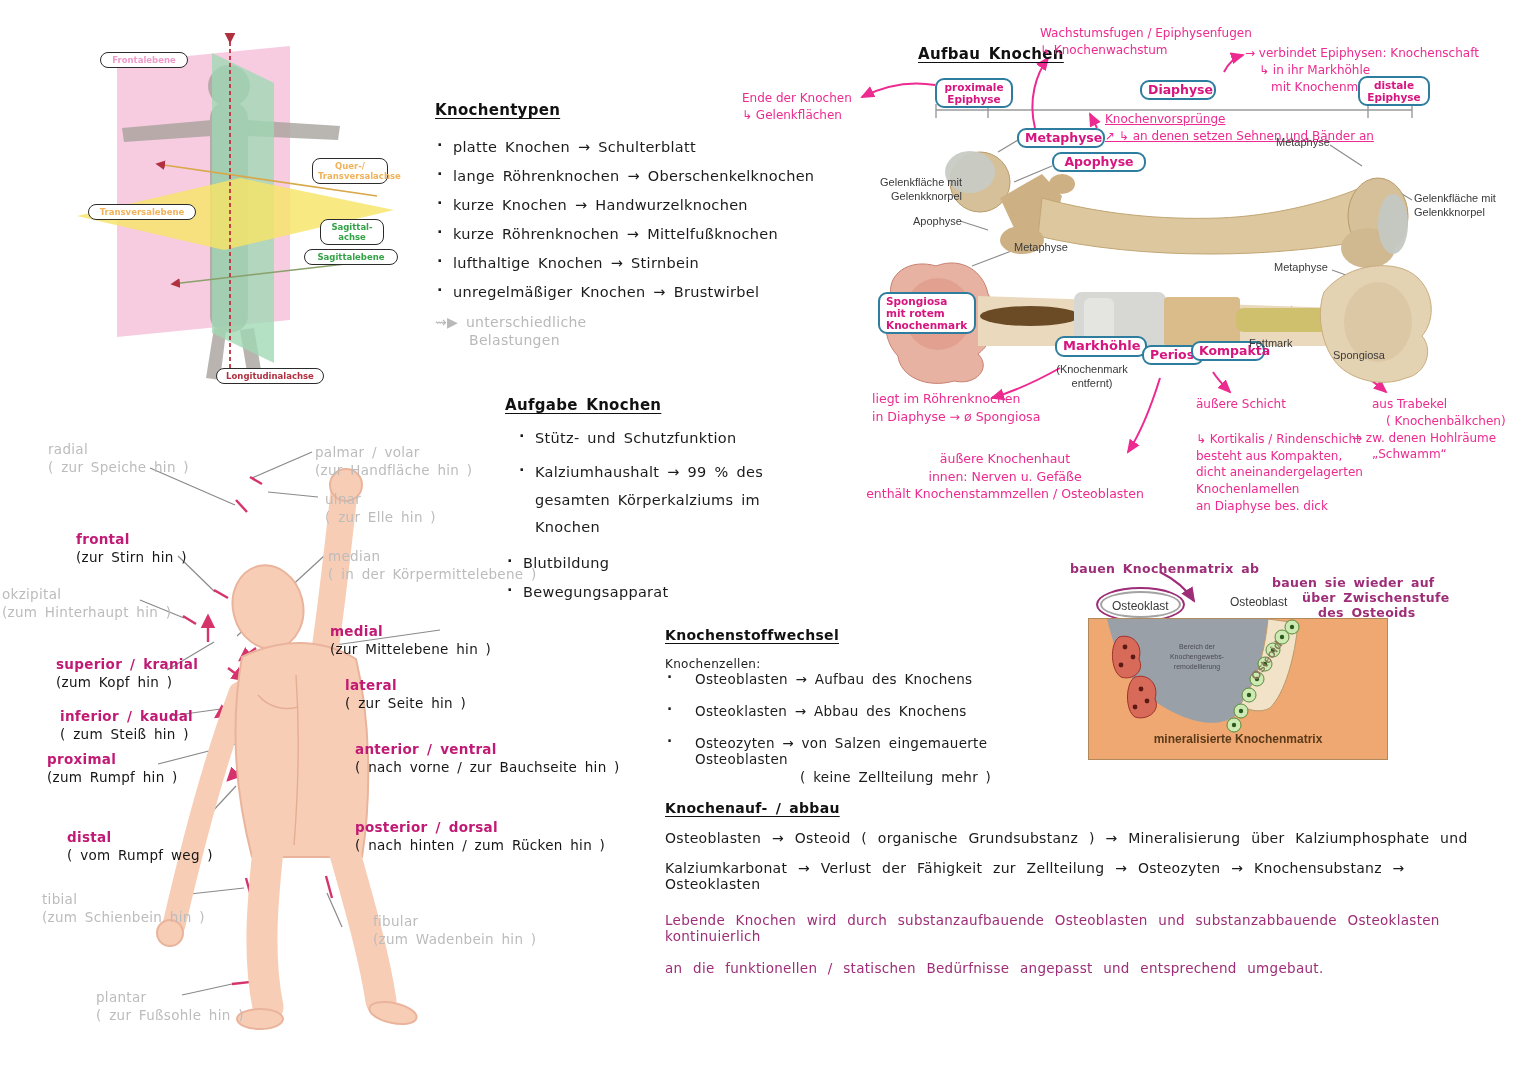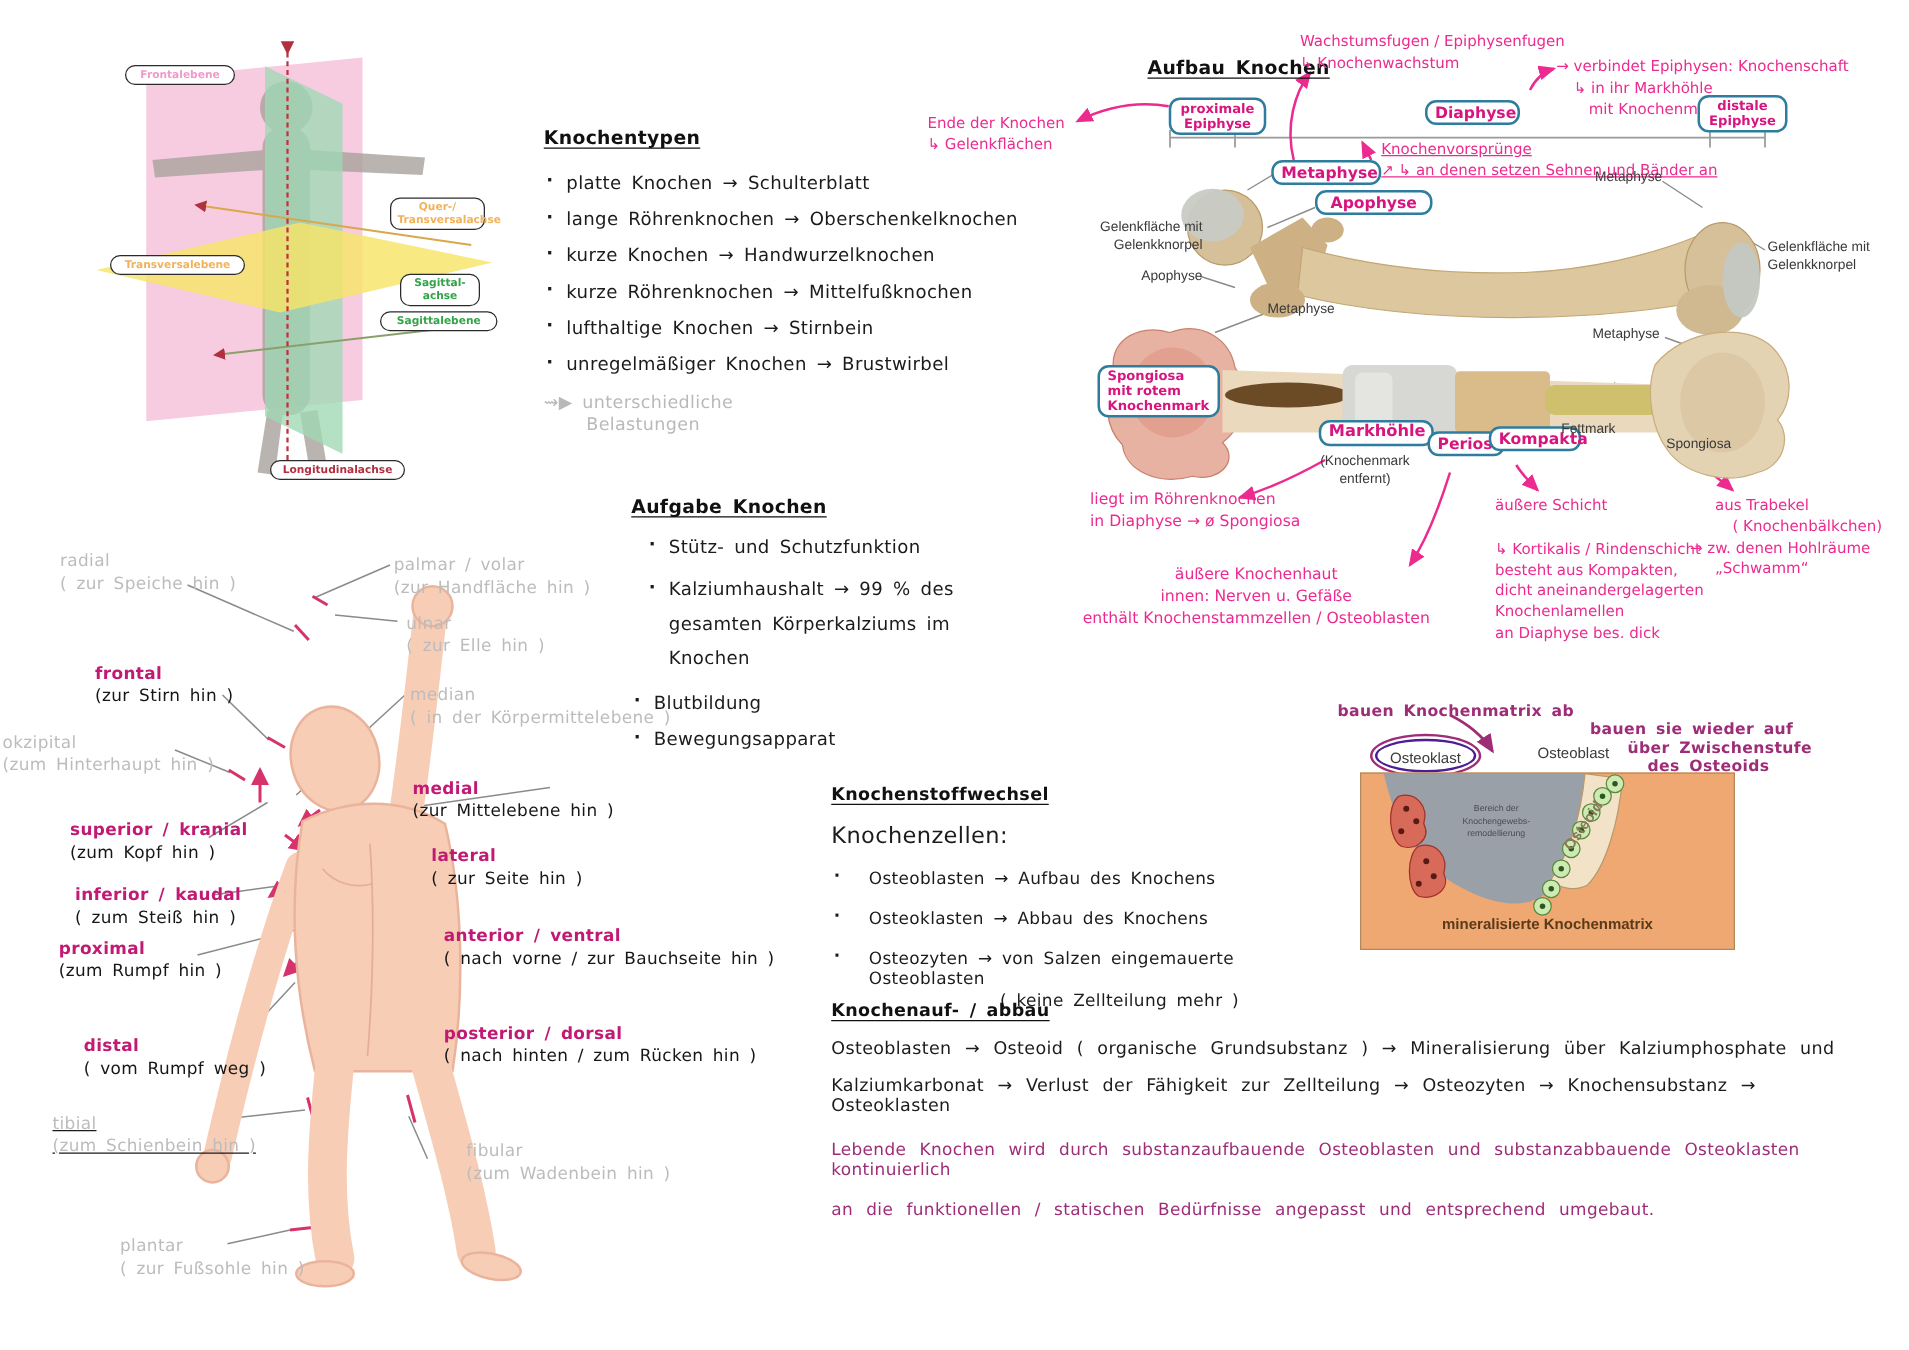--- a/index.html
+++ b/index.html
@@ -30,21 +30,21 @@
   .pnote{color:#ec2a8f;font-size:12px;line-height:1.4;}
   
   .dir{font-size:13.5px;line-height:1.35;}
   .dir .t{font-weight:bold;}
   .dir.hl .t{color:#c11a74;}
   .dir.hl .p{color:#161616;}
   .dir.gy .t,.dir.gy .p{color:#bcbcbc;font-weight:normal;}
   .dir.gy .t{font-weight:normal;}
   
   #remodel-box{background:#f0a872;border:1px solid #b08a5a;}
-  .oval{border:2px solid #4c1d95;outline:2px solid #9e2d78;outline-offset:2px;border-radius:50%;
+  .oval{border:2px solid #a3a3a3;outline:2px solid #9e2d78;outline-offset:2px;border-radius:50%;
         padding:2px 10px;background:transparent;}
 </style>
 </head>
 <body>
 
 <div id="page">
 
   <svg class="abs" style="left:0;top:0;" width="1527" height="1080" viewBox="0 0 1527 1080">
     <defs>
       <marker id="mpink" markerWidth="8" markerHeight="8" refX="6" refY="3" orient="auto">
@@ -362,36 +362,36 @@
       <div class="p">(zum Rumpf hin )</div>
     </div>
   <div class="abs dir hl hand" style="left:67px;top:828px;">
     <div class="t">distal</div>
       <div class="p">( vom Rumpf weg )</div>
     </div>
   <div class="abs dir hl hand" style="left:355px;top:818px;">
     <div class="t">posterior / dorsal</div>
       <div class="p">( nach hinten / zum Rücken hin )</div>
     </div>
-  <div class="abs dir gy hand" style="left:42px;top:890px;text-decoration:underline;">
+  <div class="abs dir gy hand" style="left:42px;top:890px;">
     <div class="t">tibial</div>
       <div class="p">(zum Schienbein hin )</div>
     </div>
   <div class="abs dir gy hand" style="left:373px;top:912px;">
     <div class="t">fibular</div>
       <div class="p">(zum Wadenbein hin )</div>
     </div>
   <div class="abs dir gy hand" style="left:96px;top:988px;">
     <div class="t">plantar</div>
       <div class="p">( zur Fußsohle hin )</div>
     </div>
 
   <div class="abs hand" style="left:665px;top:625px;width:420px;">
     <div class="h" style="display:inline-block;margin-bottom:14px;font-size:14px;">Knochenstoffwechsel</div>
-    <div style="font-size:18px;margin-bottom:16px;">Knochenzellen:</div>
+    <div style="font-size:12px;">Knochenzellen:</div>
     <div class="li" style="padding-left:30px;font-size:13.5px;margin-bottom:16px;">Osteoblasten → Aufbau des Knochens</div>
     <div class="li" style="padding-left:30px;font-size:13.5px;margin-bottom:16px;">Osteoklasten → Abbau des Knochens</div>
     <div class="li" style="padding-left:30px;font-size:13.5px;margin-bottom:2px;">Osteozyten → von Salzen eingemauerte Osteoblasten</div>
     <div style="font-size:13.5px;margin-left:135px;">( keine Zellteilung mehr )</div>
   </div>
 
   <div class="abs purple hand" style="left:1070px;top:561px;font-size:12.5px;font-weight:bold;">bauen Knochenmatrix ab</div>
   <div class="abs purple hand" style="left:1272px;top:575px;font-size:12.5px;font-weight:bold;">
     <div>bauen sie wieder auf</div>
     <div style="margin-left:30px;">über Zwischenstufe</div>

